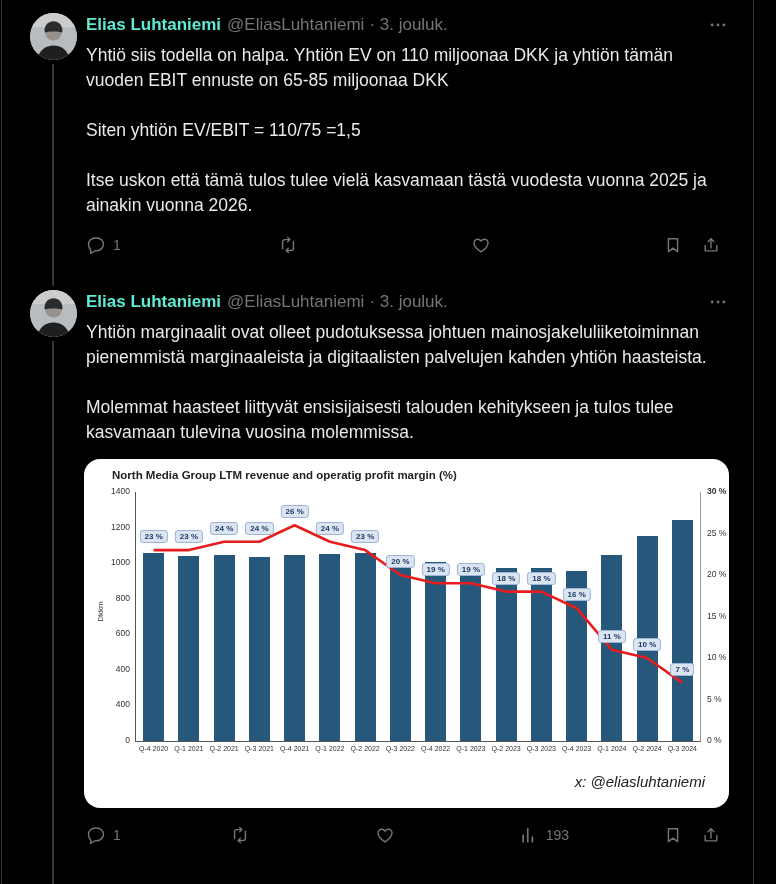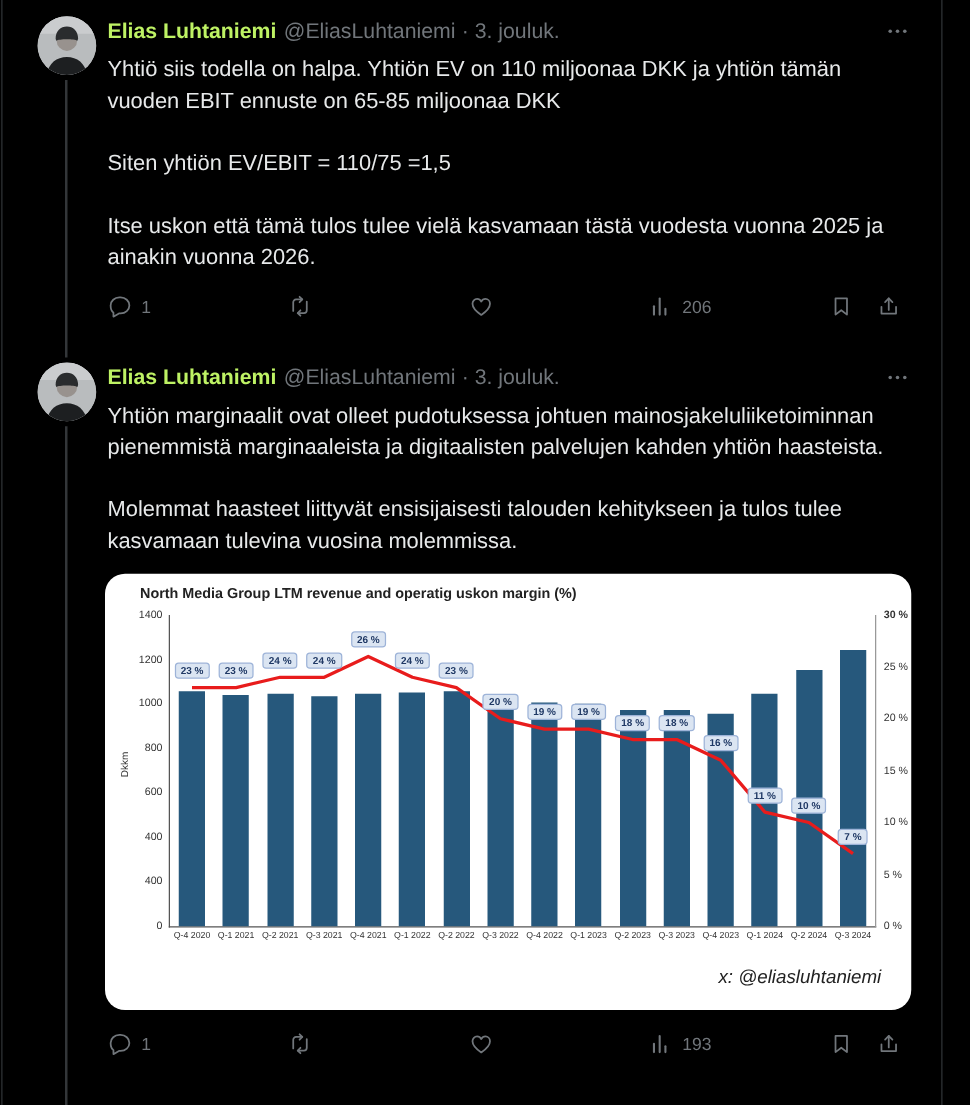--- a/index.html
+++ b/index.html
@@ -11,21 +11,21 @@
   .thread-line.seg1{top:64px;height:222px;}
   .thread-line.seg2{top:341px;height:543px;}
 
   .tweet{position:absolute;left:2px;width:751px;box-sizing:border-box;}
   .tweet.t1{top:0;height:277px;}
   .tweet.t2{top:277px;height:607px;}
   .avatar{position:absolute;left:28px;top:13px;width:47px;height:47px;border-radius:50%;
           overflow:hidden;background:#b9bcbe;cursor:pointer;}
   .tweet-main{margin-left:84px;margin-right:22px;padding-top:13px;}
   .tweet-header{display:flex;align-items:center;font-size:17px;height:24px;}
-  .name{font-weight:700;color:#bef264;cursor:pointer;}
+  .name{font-weight:700;color:#5eead4;cursor:pointer;}
   .meta{color:#71767b;margin-left:6px;cursor:pointer;}
   .time{color:#71767b;margin-left:5px;}
   .more-btn{margin-left:auto;margin-right:2px;width:22px;height:22px;display:flex;
             align-items:center;justify-content:center;color:#8b8f93;cursor:pointer;}
   .tweet-body{color:#e7e9ea;font-size:17.5px;line-height:25px;white-space:pre-line;
               margin-top:6px;}
   .actions{display:flex;align-items:center;margin-top:14px;margin-right:10px;height:26px;color:#71767b;}
   .action{display:flex;align-items:center;flex:1 1 0;gap:7px;font-size:14px;cursor:pointer;}
   .action.right-group{flex:0 0 auto;gap:18px;}
   .ic{width:20px;height:20px;stroke:#71767b;fill:none;stroke-width:1.7;stroke-linecap:round;stroke-linejoin:round;}
@@ -103,28 +103,20 @@
               <path d="M11.6 2.9L14.2 5.5 11.6 8.1"></path>
             <path d="M18.5 7.5v8.3a2.7 2.7 0 0 1-2.7 2.7H10"></path>
               <path d="M12.4 21.1L9.8 18.5l2.6-2.6"></path>
           </svg>
         </span>
         <span class="action">
           <svg class="ic" viewBox="0 0 24 24">
             <path d="M12 20.3C9 18.3 3.6 14.4 3.6 9.6c0-2.6 2-4.6 4.4-4.6 1.7 0 3.2 1 4 2.5.8-1.5 2.3-2.5 4-2.5 2.4 0 4.4 2 4.4 4.6 0 4.8-5.4 8.7-8.4 10.7z"></path>
           </svg>
         </span>
-        <span class="action">
-          <svg class="ic" viewBox="0 0 24 24" style="stroke-width:2">
-            <path d="M5 20v-8"></path>
-              <path d="M10.5 20V4.5"></path>
-              <path d="M16 20v-5.5"></path>
-          </svg>
-          <span>206</span>
-        </span>
         <span class="action right-group">
           <svg class="ic" viewBox="0 0 24 24">
             <path d="M6.5 4.5h11V20l-5.5-4.2L6.5 20z"></path>
           </svg>
           <svg class="ic" viewBox="0 0 24 24">
             <path d="M12 15.5V4.5"></path>
               <path d="M8.5 8L12 4.5 15.5 8"></path>
               <path d="M5 12.5V19h14v-6.5"></path>
           </svg>
         </span>
@@ -153,21 +145,21 @@
               <circle cx="12" cy="12" r="1.7"></circle>
               <circle cx="19" cy="12" r="1.7"></circle>
           </svg>
         </span>
       </header>
       <div class="tweet-body">Yhtiön marginaalit ovat olleet pudotuksessa johtuen mainosjakeluliiketoiminnan pienemmistä marginaaleista ja digitaalisten palvelujen kahden yhtiön haasteista.
 
 Molemmat haasteet liittyvät ensisijaisesti talouden kehitykseen ja tulos tulee kasvamaan tulevina vuosina molemmissa.</div>
 
       <div class="chart-card" id="chart-card">
-        <div class="chart-title">North Media Group LTM revenue and operatig uskon margin (%)</div>
+        <div class="chart-title">North Media Group LTM revenue and operatig profit margin (%)</div>
         <div class="axis-label">Dkkm</div>
         <div class="plot" id="plot">
             <div class="tick-l" style="bottom: -4px;">0</div>
             <div class="tick-l" style="bottom: 31.5714px;">400</div>
             <div class="tick-l" style="bottom: 67.1429px; margin-left: 24px;">400</div>
             <div class="tick-l" style="bottom: 102.714px;">600</div>
             <div class="tick-l" style="bottom: 138.286px; padding-left: 48px;">800</div>
             <div class="tick-l" style="bottom: 173.857px;">1000</div>
             <div class="tick-l" style="bottom: 209.429px;">1200</div>
             <div class="tick-l" style="bottom: 245px;">1400</div>

